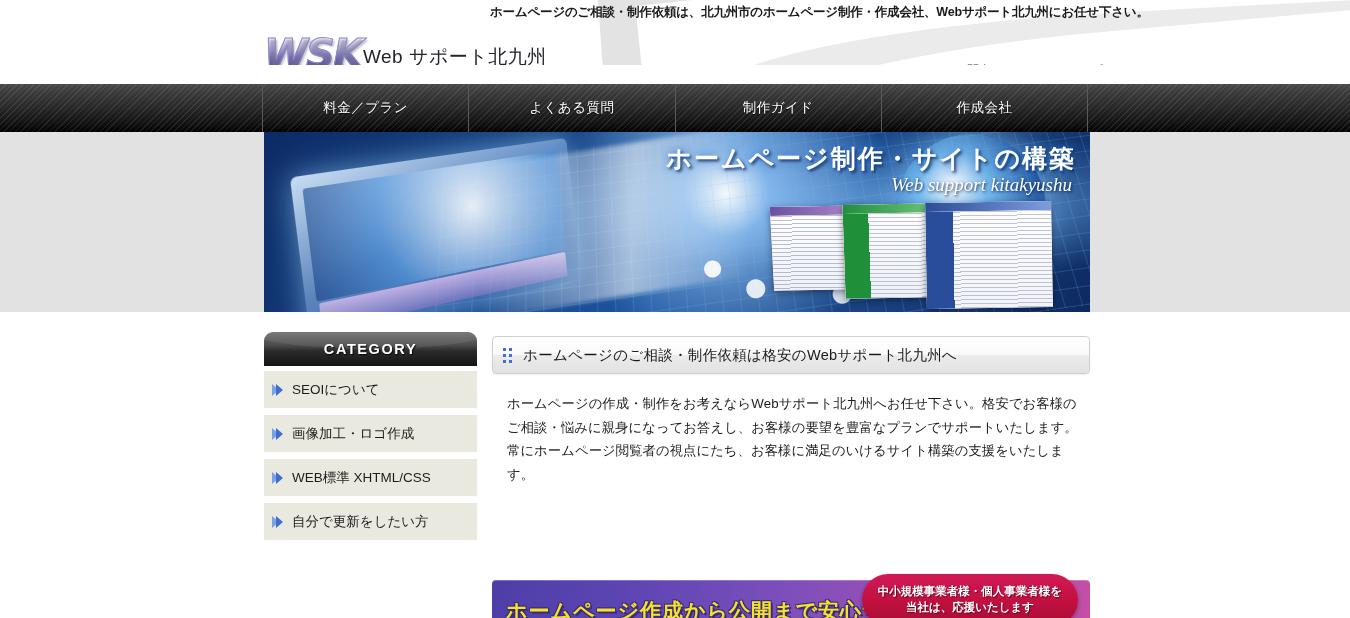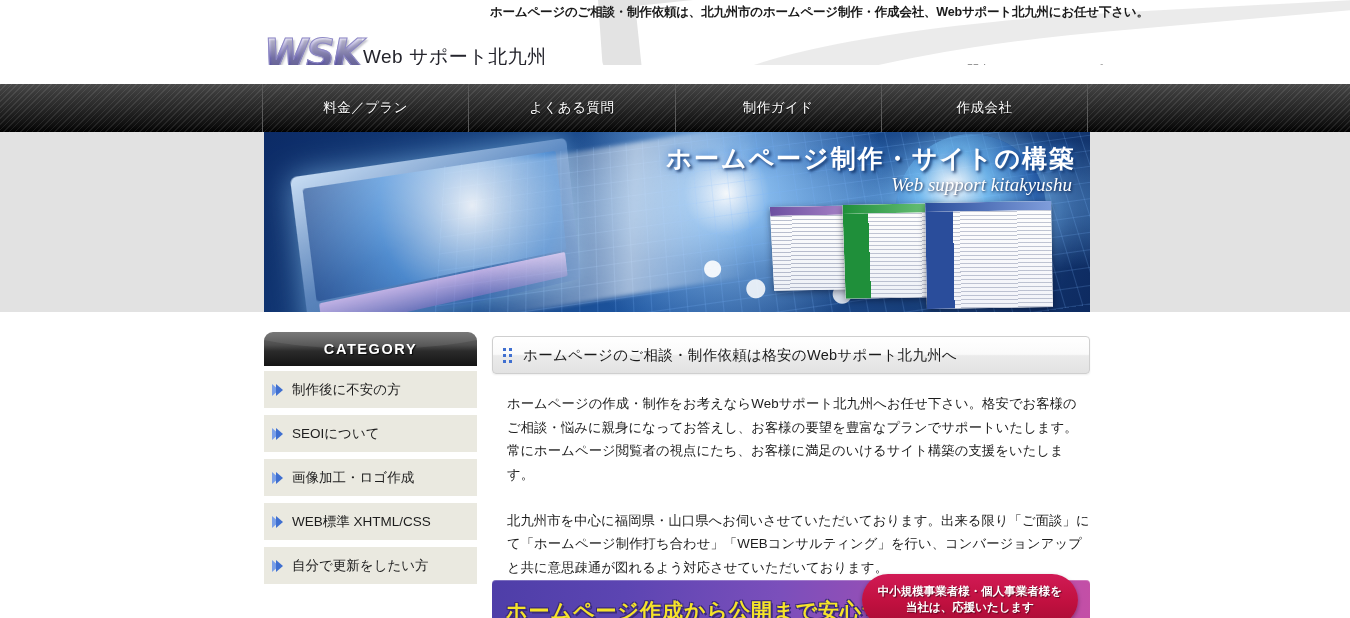--- a/index.html
+++ b/index.html
@@ -369,27 +369,20 @@
     <div class="sidebar">
       <div class="cat-head">
         <span>CATEGORY</span>
       </div>
       <div class="cat-list">
         <div class="cat-item">
           <span class="dchev">
               <i></i>
               <i></i>
             </span>
-          <span class="cat-label">制作後に不安の方</span>
-        </div>
-        <div class="cat-item">
-          <span class="dchev">
-              <i></i>
-              <i></i>
-            </span>
           <span class="cat-label">SEOIについて</span>
         </div>
         <div class="cat-item">
           <span class="dchev">
               <i></i>
               <i></i>
             </span>
           <span class="cat-label">画像加工・ロゴ作成</span>
         </div>
         <div class="cat-item">
@@ -415,21 +408,20 @@
             <i></i>
             <i></i>
             <i></i>
             <i></i>
             <i></i>
             <i></i>
           </span>
         <span class="panel-head-title">ホームページのご相談・制作依頼は格安のWebサポート北九州へ</span>
       </div>
       <p class="para">ホームページの作成・制作をお考えならWebサポート北九州へお任せ下さい。格安でお客様のご相談・悩みに親身になってお答えし、お客様の要望を豊富なプランでサポートいたします。 常にホームページ閲覧者の視点にたち、お客様に満足のいけるサイト構築の支援をいたします。</p>
-      <p class="para second">北九州市を中心に福岡県・山口県へお伺いさせていただいております。出来る限り「ご面談」にて「ホームページ制作打ち合わせ」「WEBコンサルティング」を行い、コンバージョンアップと共に意思疎通が図れるよう対応させていただいております。</p>
     </div>
 
     <div class="banner">
       <div class="banner-text">ホームページ作成から公開まで安心サポート</div>
       <div class="badge">
         <div>中小規模事業者様・個人事業者様を</div>
         <div>当社は、応援いたします</div>
       </div>
     </div>
 

